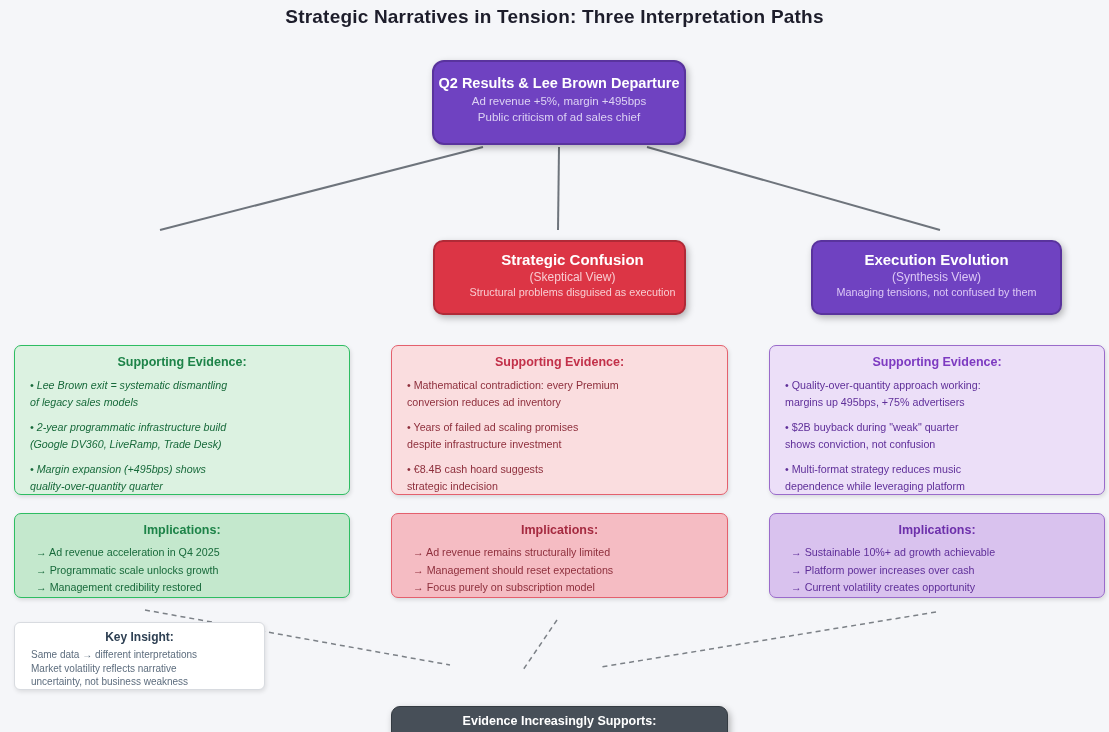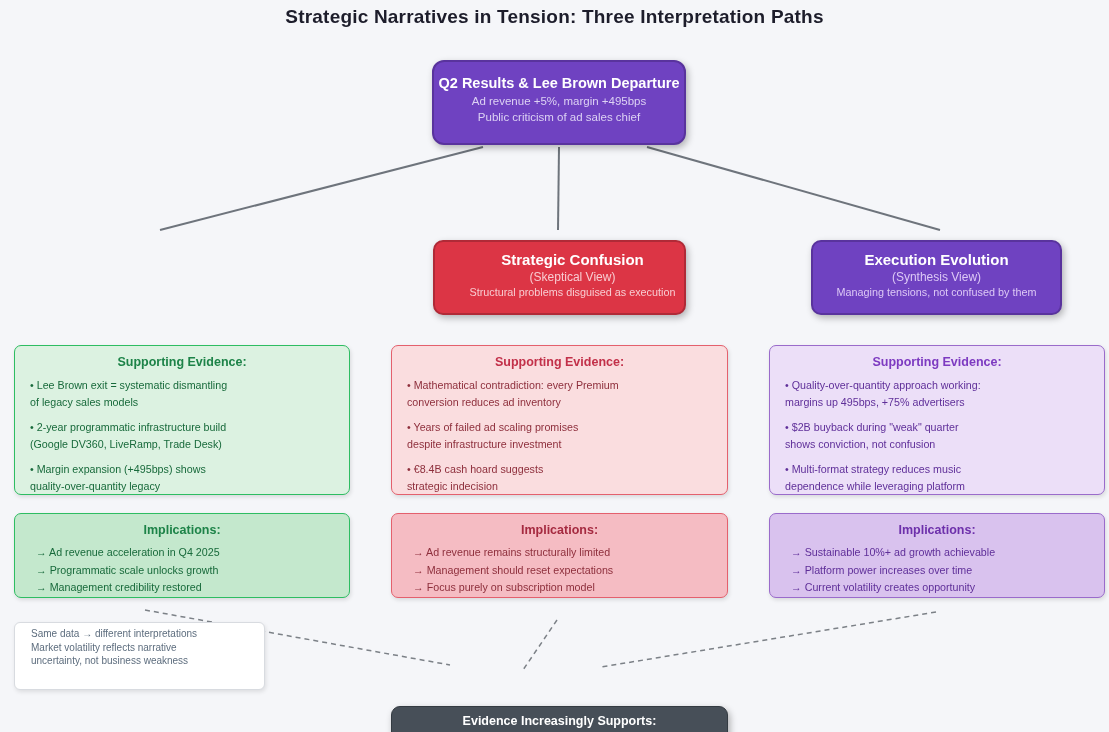--- a/index.html
+++ b/index.html
@@ -47,21 +47,21 @@
   .col1{left:391px;width:337px;}
   .col2{left:769px;width:336px;}
 
   .bullet-group{margin:8px 0 0 15px;}
   .bullet-line{font-size:10.7px;line-height:17px;}
   .impl-list{margin:7px 0 0 21px;}
   .impl-line{font-size:10.7px;line-height:17.5px;}
 
   .p-green-light{background:#dcf2e1;border:1.5px solid #2ebd62;}
   .p-green-light .panel-heading{color:#1d8348;}
-  .p-green-light .bullet-line{color:#186a3b;}
+  .p-green-light .bullet-line{color:#186a3b;font-style:italic;}
   .p-green-dark{background:#c4e8cd;border:1.5px solid #2ebd62;}
   .p-green-dark .panel-heading{color:#1d8348;}
   .p-green-dark .impl-line{color:#186a3b;}
 
   .p-red-light{background:#fadddf;border:1.5px solid #e4606d;}
   .p-red-light .panel-heading{color:#c23049;}
   .p-red-light .bullet-line{color:#8e2f3c;}
   .p-red-dark{background:#f5bcc3;border:1.5px solid #e4606d;}
   .p-red-dark .panel-heading{color:#a52a40;}
   .p-red-dark .impl-line{color:#8e2f3c;}
@@ -130,21 +130,21 @@
     <div class="bullet-group">
       <div class="bullet-line">• Lee Brown exit = systematic dismantling</div>
       <div class="bullet-line">of legacy sales models</div>
     </div>
     <div class="bullet-group">
       <div class="bullet-line">• 2-year programmatic infrastructure build</div>
       <div class="bullet-line">(Google DV360, LiveRamp, Trade Desk)</div>
     </div>
     <div class="bullet-group">
       <div class="bullet-line">• Margin expansion (+495bps) shows</div>
-      <div class="bullet-line">quality-over-quantity legacy</div>
+      <div class="bullet-line">quality-over-quantity quarter</div>
     </div>
   </div>
 
   <div class="panel evidence col1 p-red-light">
     <div class="panel-heading">Supporting Evidence:</div>
     <div class="bullet-group">
       <div class="bullet-line">• Mathematical contradiction: every Premium</div>
       <div class="bullet-line">conversion reduces ad inventory</div>
     </div>
     <div class="bullet-group">
@@ -188,26 +188,27 @@
       <div class="impl-line">→ Ad revenue remains structurally limited</div>
       <div class="impl-line">→ Management should reset expectations</div>
       <div class="impl-line">→ Focus purely on subscription model</div>
     </div>
   </div>
 
   <div class="panel implications col2 p-purple-dark">
     <div class="panel-heading">Implications:</div>
     <div class="impl-list">
       <div class="impl-line">→ Sustainable 10%+ ad growth achievable</div>
-      <div class="impl-line">→ Platform power increases over time</div>
+      <div class="impl-line">→ Platform power increases over cash</div>
       <div class="impl-line">→ Current volatility creates opportunity</div>
     </div>
   </div>
 
   <div class="key-insight">
+    <div class="ki-heading">Key Insight:</div>
     <div class="ki-lines">
       <div class="ki-line">Same data → different interpretations</div>
       <div class="ki-line">Market volatility reflects narrative</div>
       <div class="ki-line">uncertainty, not business weakness</div>
     </div>
   </div>
 
   <div class="conclusion">
     <div class="concl-heading">Evidence Increasingly Supports:</div>
     <div class="concl-sub">Execution Evolution (Synthesis) View</div>

